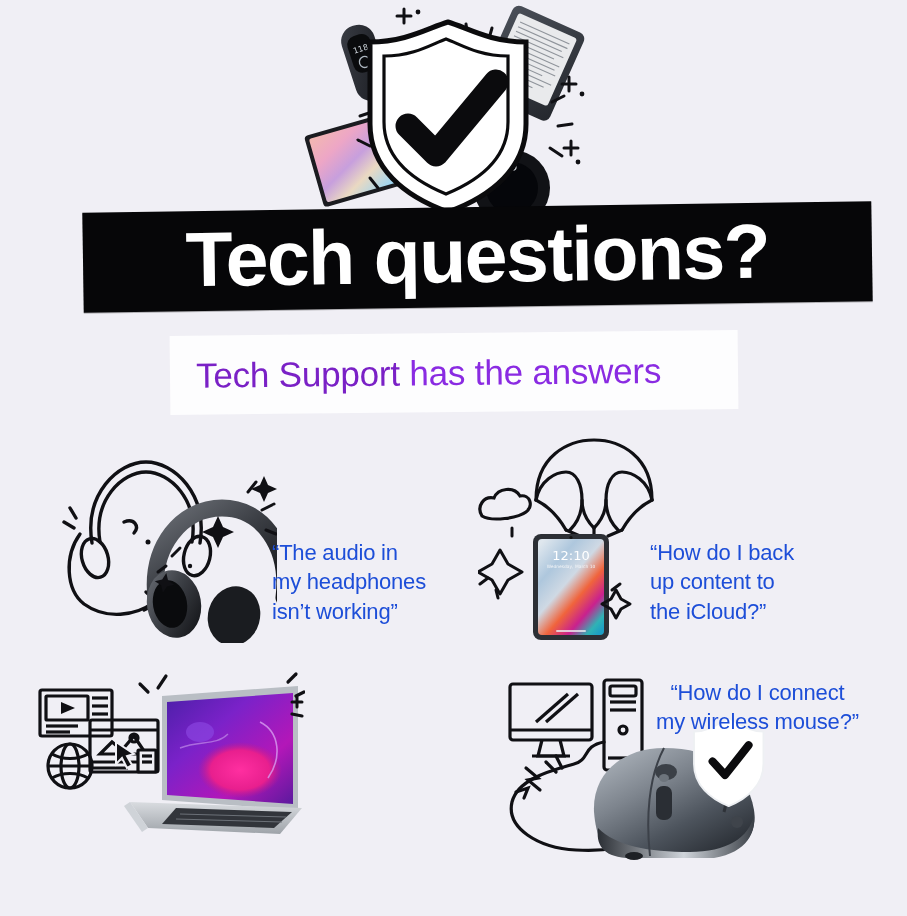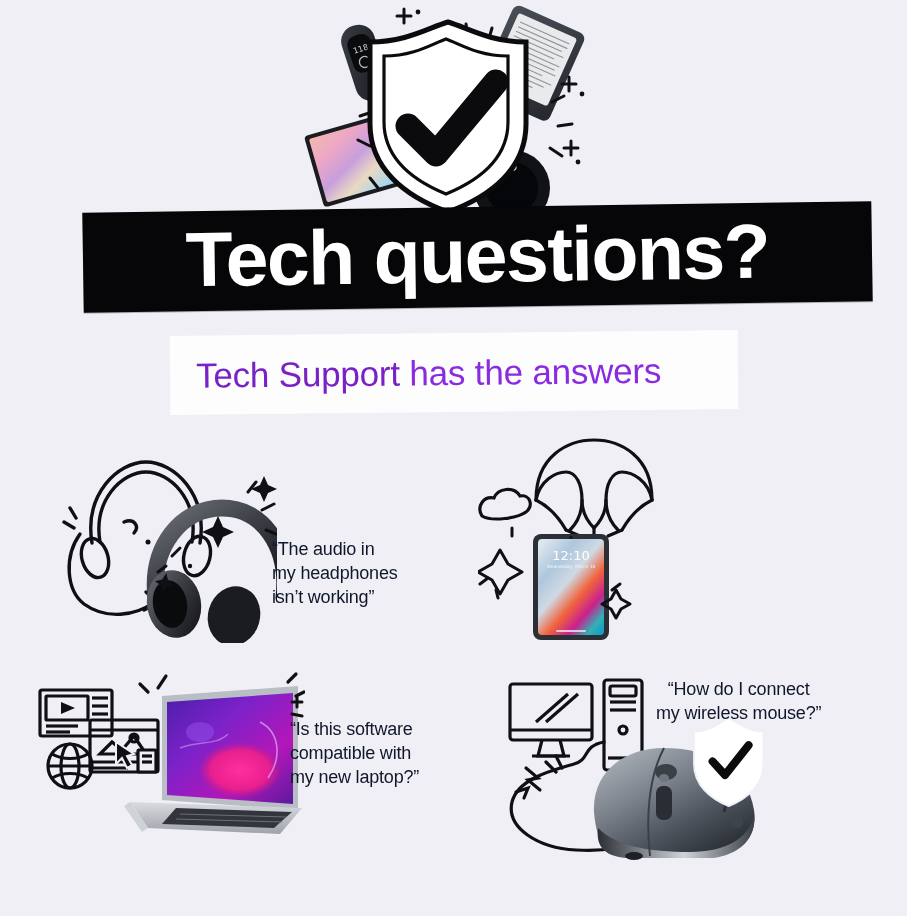--- a/index.html
+++ b/index.html
@@ -46,23 +46,23 @@
     font-size:35px;
     color:#7a21c6;
     white-space:nowrap;
     letter-spacing:-0.2px;
   }
   .subtitle .s2{color:#8a2be2;}
 
   
   .quote{
     position:absolute;
-    font-size:18px;
+    font-size:22px;
     line-height:1.33;
-    color:#0f172a;
+    color:#1d4ed8;
     letter-spacing:-0.2px;
     white-space:pre-line;
   }
   #quote-headphones{left:272px;top:538px;}
   #quote-icloud{left:650px;top:538px;}
   #quote-software{left:290px;top:718px;}
   #quote-mouse{left:656px;top:678px;text-align:center;}
 
   
   .art{position:absolute;}
@@ -273,20 +273,23 @@
         <path d="M128 158 l5 9 9 5 -9 5 -5 9 -5 -9 -9 -5 9 -5 z" transform="translate(10,-6)"></path>
       </g>
       <g stroke="#101014" stroke-width="3" stroke-linecap="round" fill="none">
         <line x1="34" y1="98" x2="34" y2="90"></line>
           <line x1="2" y1="146" x2="10" y2="140"></line>
         <line x1="18" y1="152" x2="20" y2="160"></line>
         <line x1="134" y1="152" x2="142" y2="146"></line>
       </g>
     </svg>
   </div>
+  <div class="quote" id="quote-icloud">“How do I back
+up content to
+the iCloud?”</div>
 
   <div class="art" id="art-laptop">
     <svg width="275" height="190" viewBox="0 0 275 190">
       <defs>
         <linearGradient id="lapScreen" x1="0" y1="0" x2="1" y2="1">
           <stop offset="0%" stop-color="#4b1fa8"></stop>
           <stop offset="35%" stop-color="#7b22c9"></stop>
           <stop offset="70%" stop-color="#b317b8"></stop>
           <stop offset="100%" stop-color="#5b1a9e"></stop>
         </linearGradient>
@@ -355,23 +358,20 @@
         <line x1="258" y1="20" x2="266" y2="12"></line>
         <line x1="266" y1="34" x2="274" y2="30"></line>
         <line x1="262" y1="52" x2="272" y2="54"></line>
       </g>
       <g stroke="#101014" stroke-width="3" stroke-linecap="round">
         <line x1="262" y1="40" x2="272" y2="40"></line>
           <line x1="267" y1="35" x2="267" y2="45"></line>
       </g>
     </svg>
   </div>
-  <div class="quote" id="quote-software">“Is this software
-compatible with
-my new laptop?”</div>
 
   <div class="art" id="art-mouse">
     <svg width="290" height="220" viewBox="0 0 290 220">
       <defs>
         <linearGradient id="mouseBody" x1="0.1" y1="0" x2="0.9" y2="1">
           <stop offset="0%" stop-color="#aeb5bd"></stop>
           <stop offset="35%" stop-color="#7d848d"></stop>
           <stop offset="65%" stop-color="#4d545d"></stop>
           <stop offset="100%" stop-color="#22262c"></stop>
         </linearGradient>

